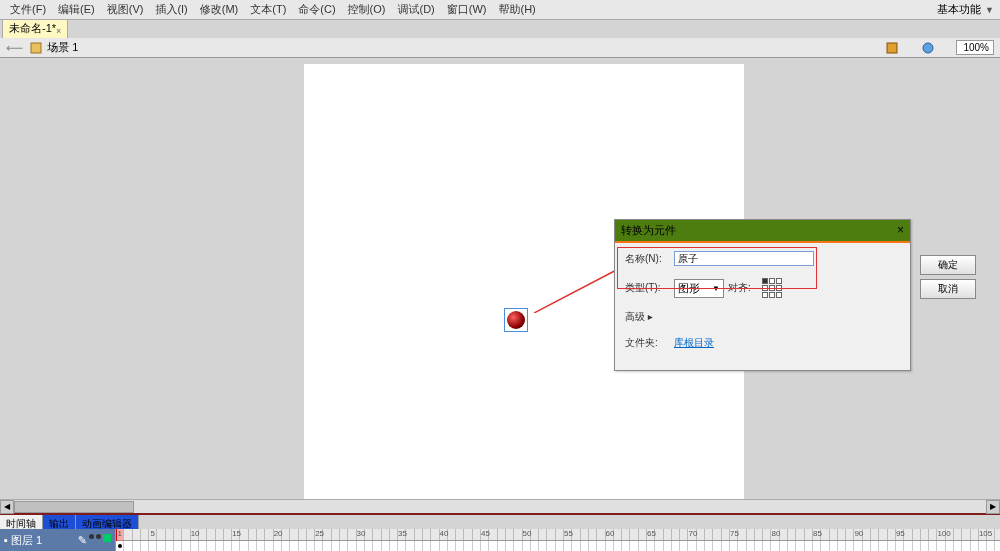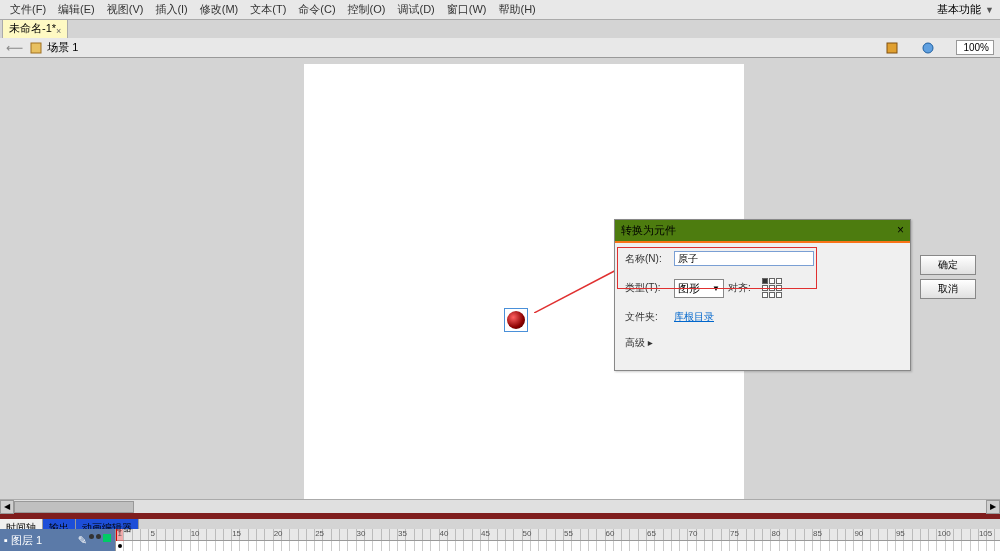--- a/index.html
+++ b/index.html
@@ -43,21 +43,21 @@
     .dadvanced { font-size: 10px; color: #333; cursor: pointer; }
     .dialog-buttons { position: absolute; right: -66px; top: 12px; display: flex; flex-direction: column; gap: 4px; padding-left: 17px; }
     .dbutton { width: 56px; padding: 2px 0; border: 1px solid #888; background: linear-gradient(#fff, #e0e0e0); font-size: 10px; text-align: center; cursor: pointer; }
     .red-highlight { position: absolute; border: 1.5px solid #e03030; pointer-events: none; }
     
     .hscroll { position: absolute; bottom: 38px; left: 0; right: 0; height: 14px; background: #e0e0e0; border-top: 1px solid #aaa; display: flex; align-items: center; }
     .scroll-btn { width: 14px; height: 14px; background: #d0d0d0; border: 1px solid #999; display: flex; align-items: center; justify-content: center; font-size: 8px; }
     .scroll-track { flex: 1; position: relative; height: 14px; }
     .scroll-thumb { position: absolute; left: 0; width: 120px; height: 12px; top: 1px; background: #c0c0c0; border: 1px solid #999; }
     
-    .timeline-tabs { height: 16px; background: #d4d4d4; display: flex; border-top: 6px solid #7f1d1d; }
+    .timeline-tabs { height: 16px; background: #d4d4d4; display: flex; border-top: 2px solid #7f1d1d; }
     .tl-tab { padding: 2px 6px; font-size: 10px; border-right: 1px solid #999; background: #1d4ed8; }
     .tl-tab.active { background: #f0f0f0; }
     
     .timeline { height: 22px; background: #e8e8e8; display: flex; }
     .tl-layers { width: 116px; background: #d8d8d8; border-right: 1px solid #999; }
     .tl-ruler { flex: 1; position: relative; overflow: hidden; }
     .ruler-marks { display: flex; height: 12px; border-bottom: 1px solid #999; }
     .ruler-cell { width: 8.3px; border-right: 1px solid #bbb; font-size: 8px; text-align: center; color: #555; position: relative; flex-shrink: 0; }
     .ruler-cell.num { font-size: 8px; }
     .frame-row { display: flex; height: 10px; }
@@ -156,25 +156,25 @@
             <div class="reg-cell"></div>
           <div class="reg-cell"></div>
             <div class="reg-cell"></div>
             <div class="reg-cell"></div>
           <div class="reg-cell"></div>
             <div class="reg-cell"></div>
             <div class="reg-cell"></div>
         </div>
       </div>
       <div class="dialog-row">
+        <span class="dadvanced">高级 ▸</span>
+      </div>
+      <div class="dialog-row">
         <span class="dlabel">文件夹:</span>
         <span class="dlink">库根目录</span>
-      </div>
-      <div class="dialog-row">
-        <span class="dadvanced">高级 ▸</span>
       </div>
       <div class="dialog-buttons">
         <div class="dbutton">确定</div>
         <div class="dbutton">取消</div>
       </div>
     </div>
   </div>
 </div>
 
 <div class="hscroll">

